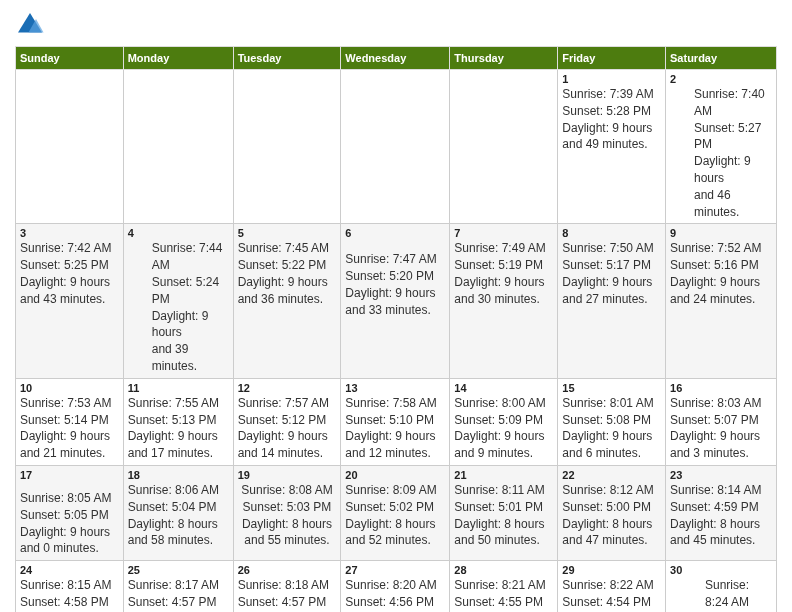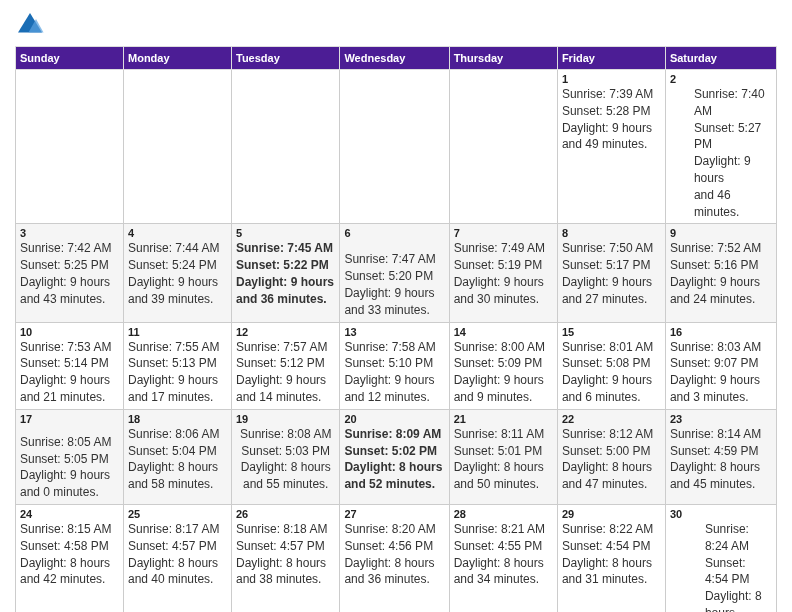--- a/index.html
+++ b/index.html
@@ -56,21 +56,21 @@
     .subtitle {
       font-size: 14px;
       color: #555;
     }
     .calendar {
       width: 100%;
       border-collapse: collapse;
       font-size: 10px;
     }
     .calendar th {
-      background: #4c1d95;
+      background: #4d7c0f;
       color: #fff;
       padding: 5px 4px;
       text-align: left;
       font-size: 11px;
       font-weight: bold;
       border: 1px solid #ddd;
     }
     .calendar td {
       border: 1px solid #ccc;
       vertical-align: top;
@@ -157,28 +157,28 @@
         <tr>
           <td>
             <div class="day-num">3</div>
             <div class="day-info" style="white-space: pre-line;">Sunrise: 7:42 AM
 Sunset: 5:25 PM
 Daylight: 9 hours
 and 43 minutes.</div>
           </td>
           <td>
             <div class="day-num">4</div>
-            <div class="day-info" style="white-space: pre-line;">Sunrise: 7:44 AM
+            <div class="day-info" style="white-space: pre-line; margin-left: 24px;">Sunrise: 7:44 AM
 Sunset: 5:24 PM
 Daylight: 9 hours
 and 39 minutes.</div>
           </td>
           <td>
             <div class="day-num">5</div>
-            <div class="day-info" style="white-space: pre-line; font-weight: bold;">Sunrise: 7:45 AM
+            <div class="day-info" style="white-space: pre-line;">Sunrise: 7:45 AM
 Sunset: 5:22 PM
 Daylight: 9 hours
 and 36 minutes.</div>
           </td>
           <td>
             <div class="day-num">6</div>
             <div class="day-info" style="white-space: pre-line; margin-top: 12px;">Sunrise: 7:47 AM
 Sunset: 5:20 PM
 Daylight: 9 hours
 and 33 minutes.</div>
@@ -244,21 +244,21 @@
           <td>
             <div class="day-num">15</div>
             <div class="day-info" style="white-space: pre-line;">Sunrise: 8:01 AM
 Sunset: 5:08 PM
 Daylight: 9 hours
 and 6 minutes.</div>
           </td>
           <td>
             <div class="day-num">16</div>
             <div class="day-info" style="white-space: pre-line;">Sunrise: 8:03 AM
-Sunset: 9:07 PM
+Sunset: 5:07 PM
 Daylight: 9 hours
 and 3 minutes.</div>
           </td>
         </tr>
         <tr>
           <td>
             <div class="day-num">17</div>
             <div class="day-info" style="white-space: pre-line; margin-top: 9px;">Sunrise: 8:05 AM
 Sunset: 5:05 PM
 Daylight: 9 hours
@@ -273,21 +273,21 @@
           </td>
           <td>
             <div class="day-num">19</div>
             <div class="day-info" style="white-space: pre-line; text-align: center;">Sunrise: 8:08 AM
 Sunset: 5:03 PM
 Daylight: 8 hours
 and 55 minutes.</div>
           </td>
           <td>
             <div class="day-num">20</div>
-            <div class="day-info" style="white-space: pre-line; font-weight: bold;">Sunrise: 8:09 AM
+            <div class="day-info" style="white-space: pre-line;">Sunrise: 8:09 AM
 Sunset: 5:02 PM
 Daylight: 8 hours
 and 52 minutes.</div>
           </td>
           <td>
             <div class="day-num">21</div>
             <div class="day-info" style="white-space: pre-line;">Sunrise: 8:11 AM
 Sunset: 5:01 PM
 Daylight: 8 hours
 and 50 minutes.</div>

